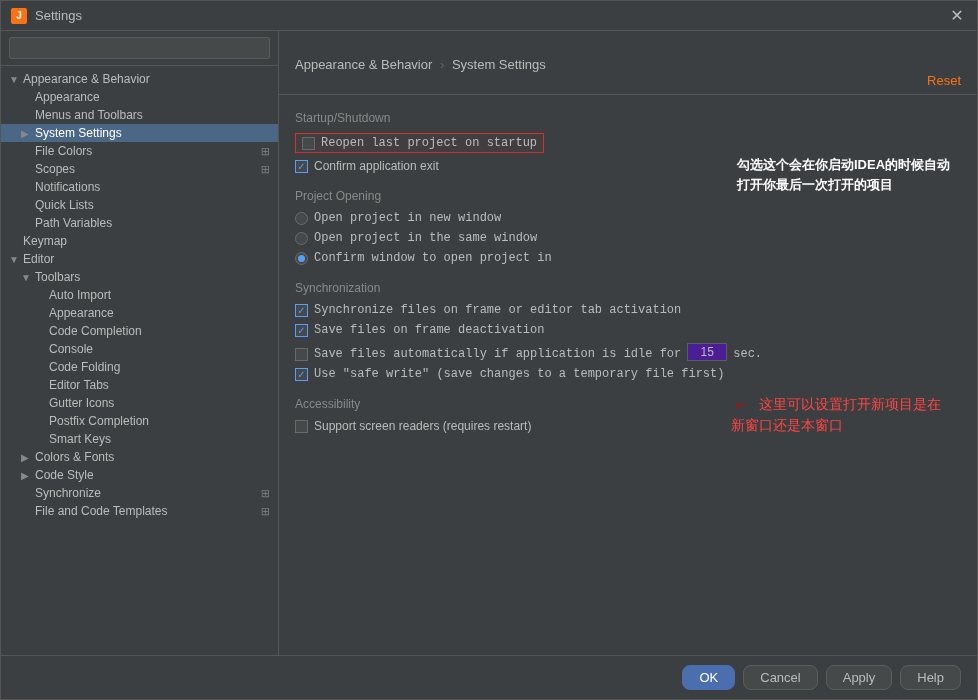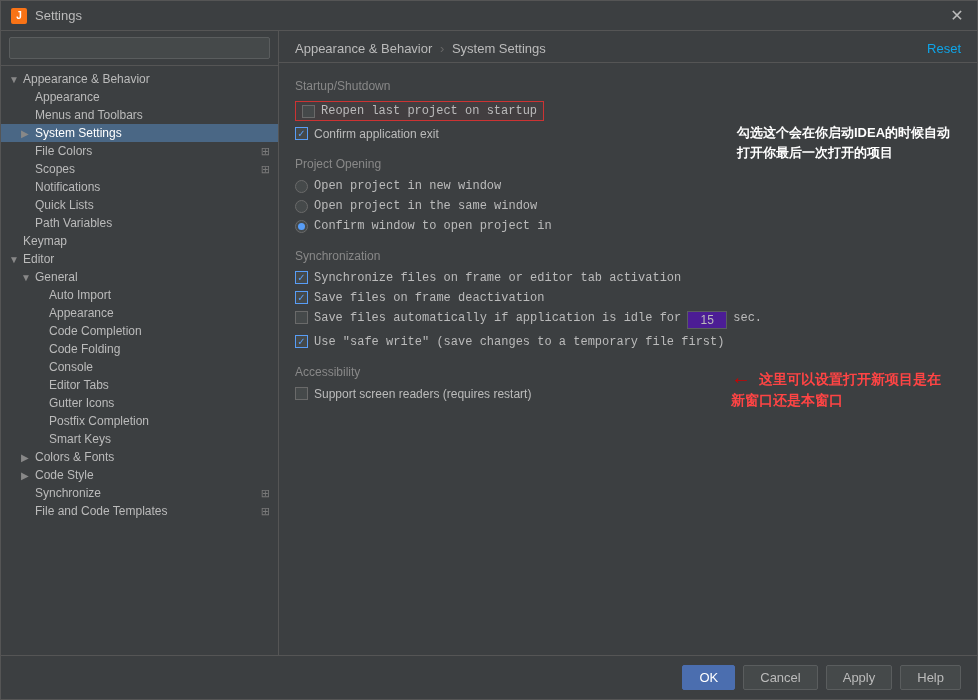--- a/index.html
+++ b/index.html
@@ -141,45 +141,46 @@
       align-items: center;
       justify-content: space-between;
     }
     .breadcrumb {
       color: #bbb;
       font-size: 13px;
     }
     .breadcrumb .sep { color: #666; margin: 0 4px; }
     .breadcrumb .current { color: #bbb; }
     .reset-btn {
-      color: #0ea5e9;
+      color: #f97316;
       background: none;
       border: none;
       cursor: pointer;
       font-size: 13px;
+      margin-top: 32px;
     }
     .main-content {
       flex: 1;
       padding: 12px 16px;
       overflow-y: auto;
       position: relative;
     }
     .main-content::-webkit-scrollbar { width: 8px; }
     .main-content::-webkit-scrollbar-track { background: #3c3f41; }
     .main-content::-webkit-scrollbar-thumb { background: #5a5d5e; }
     .section-title {
       color: #888;
       font-size: 12px;
       margin-bottom: 8px;
       margin-top: 4px;
     }
     .section { margin-bottom: 16px; }
     .checkbox-row {
       display: flex;
-      align-items: flex-start;
+      align-items: flex-end;
       margin-bottom: 6px;
       gap: 6px;
     }
     .checkbox-row label {
       color: #bbb;
       font-size: 12px;
       cursor: pointer;
     }
     .fake-checkbox {
       width: 13px;
@@ -268,43 +269,43 @@
       right: 20px;
       background: transparent;
       color: #ff4444;
       font-size: 14px;
       font-weight: bold;
       max-width: 240px;
       line-height: 1.4;
     }
     .annotation-box2 {
       position: absolute;
-      top: 206px;
+      top: 199px;
       right: 10px;
       color: #ff4444;
       font-size: 14px;
-      font-weight: bold;
+      font-weight: normal;
       max-width: 220px;
       line-height: 1.4;
     }
     .footer {
       height: 44px;
       background: #3c3f41;
       border-top: 1px solid #555;
       display: flex;
       align-items: center;
       justify-content: flex-end;
       padding: 0 16px;
       gap: 8px;
       flex-shrink: 0;
     }
     .btn {
       padding: 4px 16px;
       font-size: 13px;
-      border-radius: 2px;
+      border-radius: 8px;
       cursor: pointer;
       border: 1px solid #5a5d5e;
     }
     .btn-primary {
       background: #4b6eaf;
       color: #fff;
       border-color: #4b6eaf;
     }
     .btn-default {
       background: #45494a;
@@ -376,41 +377,41 @@
           <span class="arrow"></span>
           <span class="item-label">Keymap</span>
         </div>
 
         <div class="tree-item">
           <span class="arrow">▼</span>
           <span class="item-label">Editor</span>
         </div>
         <div class="tree-item indent-1">
           <span class="arrow">▼</span>
-          <span class="item-label">General</span>
+          <span class="item-label">Toolbars</span>
         </div>
         <div class="tree-item indent-2">
           <span class="arrow"></span>
           <span class="item-label">Auto Import</span>
         </div>
         <div class="tree-item indent-2">
           <span class="arrow"></span>
           <span class="item-label">Appearance</span>
         </div>
         <div class="tree-item indent-2">
           <span class="arrow"></span>
           <span class="item-label">Code Completion</span>
         </div>
         <div class="tree-item indent-2">
           <span class="arrow"></span>
+          <span class="item-label">Console</span>
+        </div>
+        <div class="tree-item indent-2">
+          <span class="arrow"></span>
           <span class="item-label">Code Folding</span>
-        </div>
-        <div class="tree-item indent-2">
-          <span class="arrow"></span>
-          <span class="item-label">Console</span>
         </div>
         <div class="tree-item indent-2">
           <span class="arrow"></span>
           <span class="item-label">Editor Tabs</span>
         </div>
         <div class="tree-item indent-2">
           <span class="arrow"></span>
           <span class="item-label">Gutter Icons</span>
         </div>
         <div class="tree-item indent-2">

